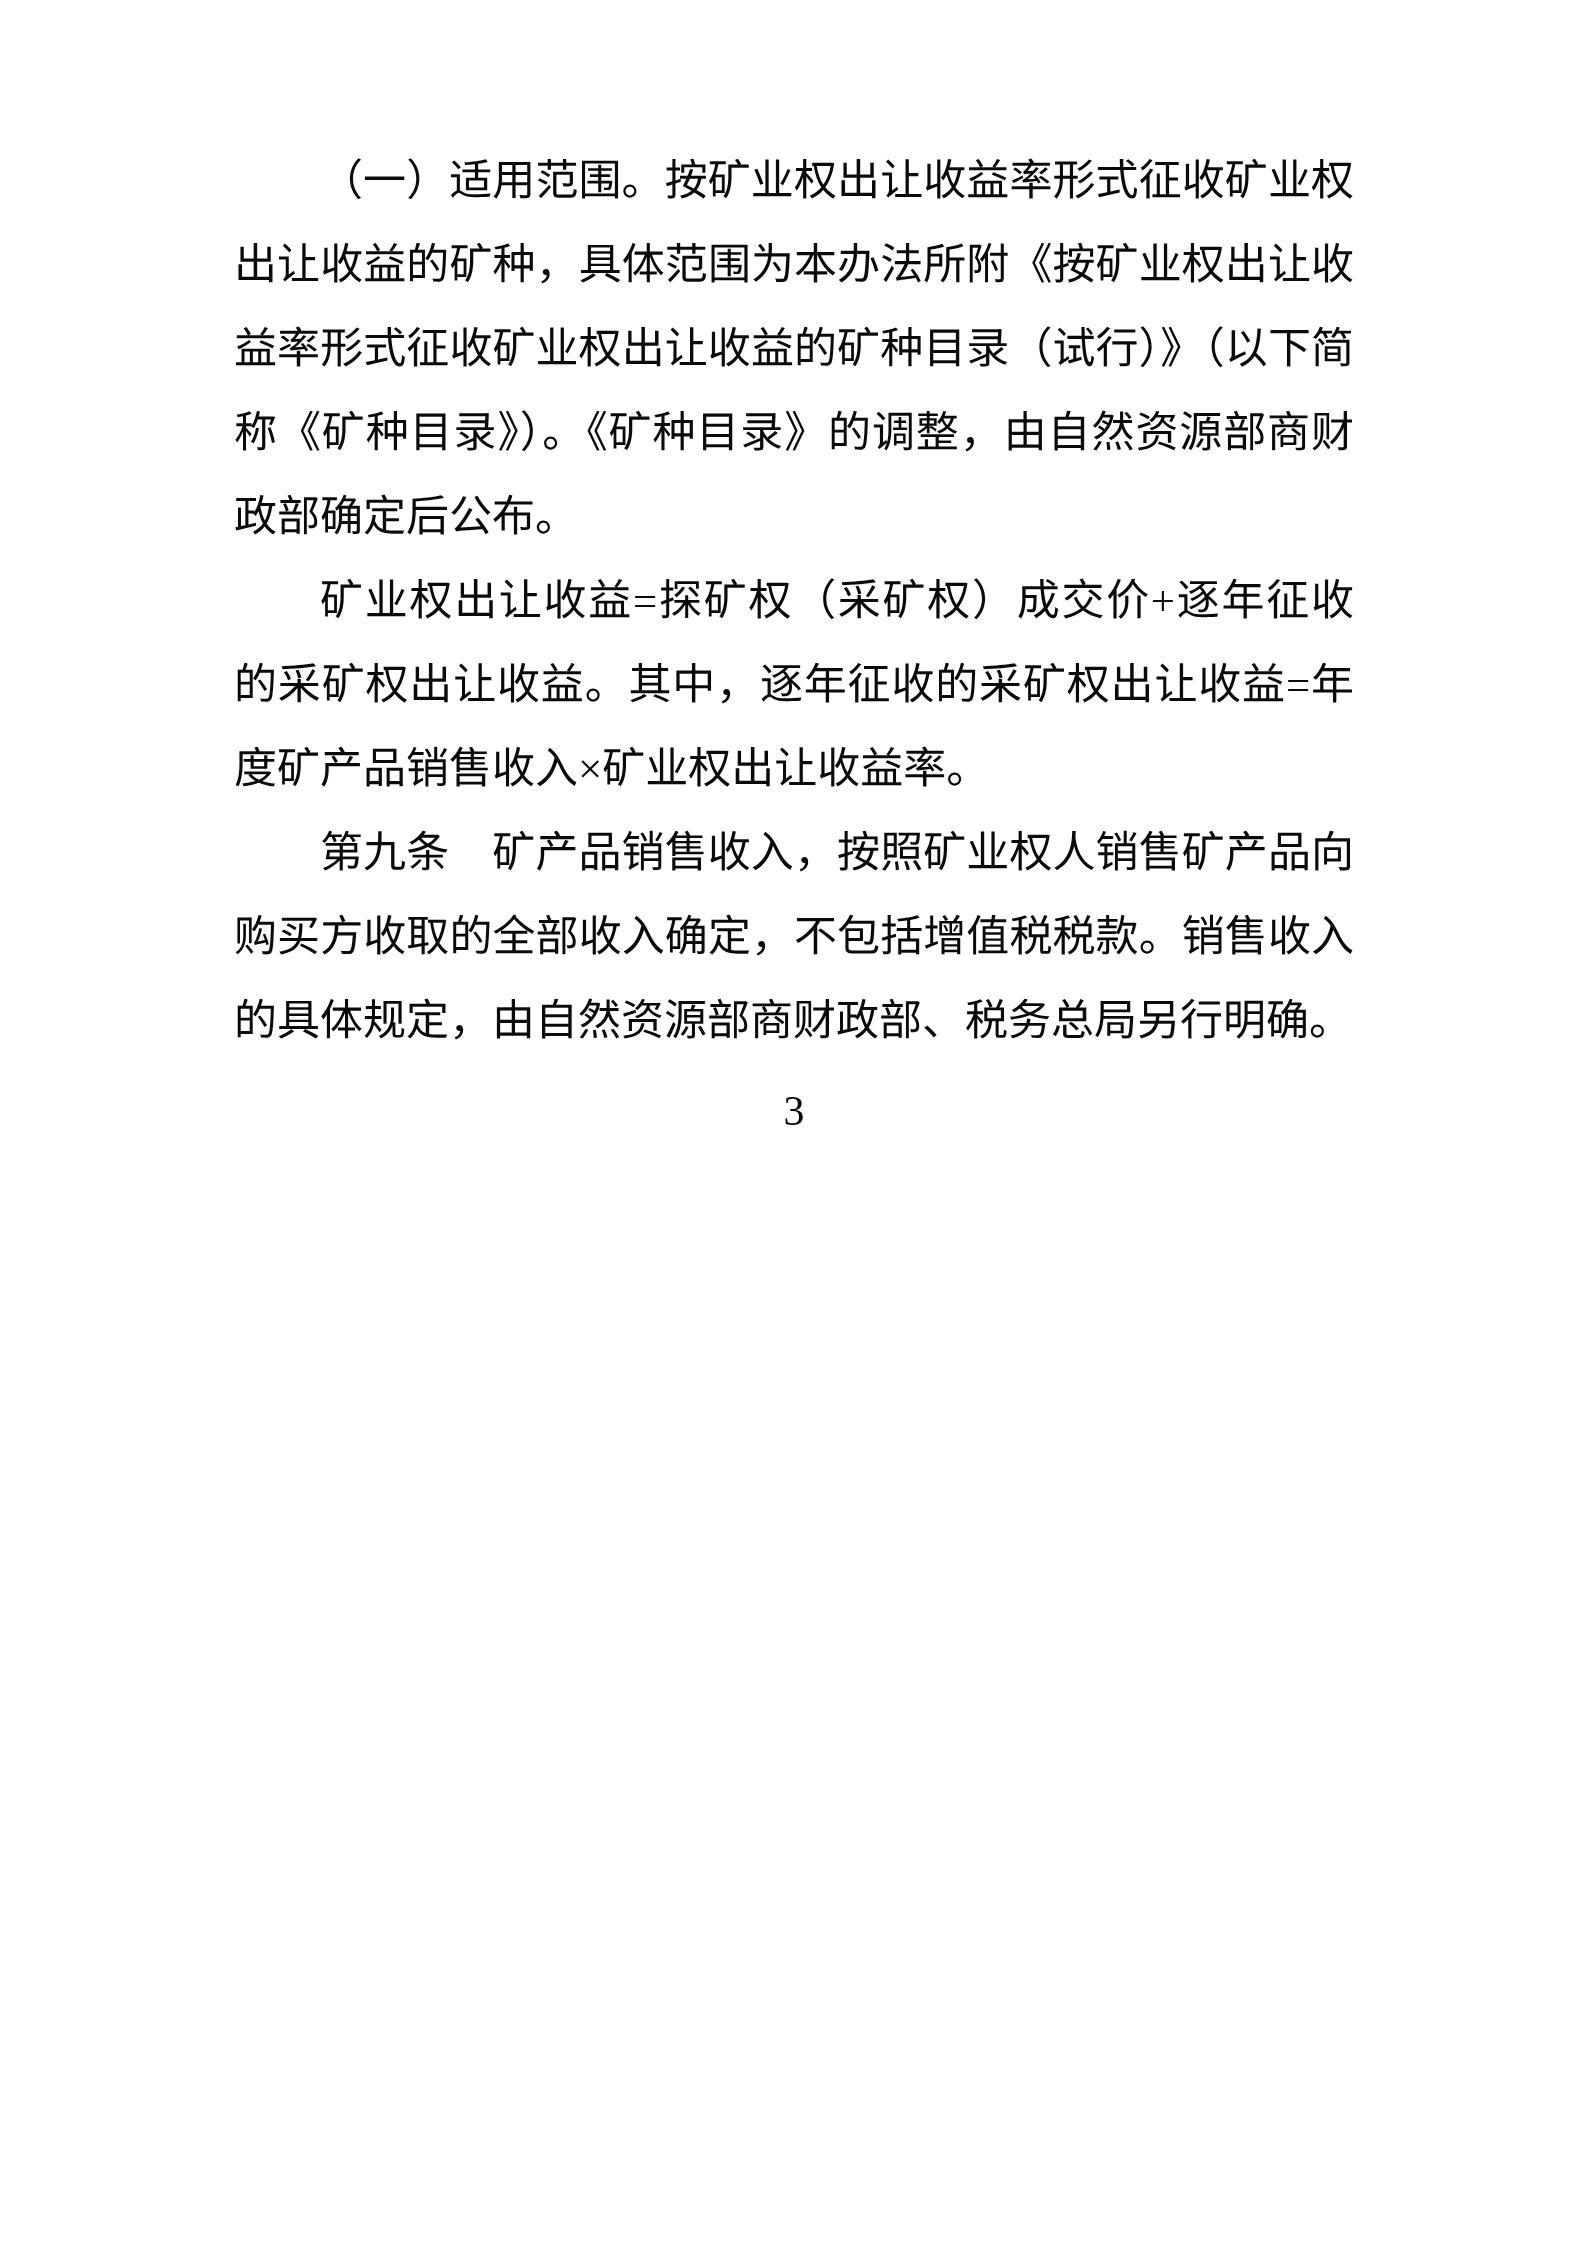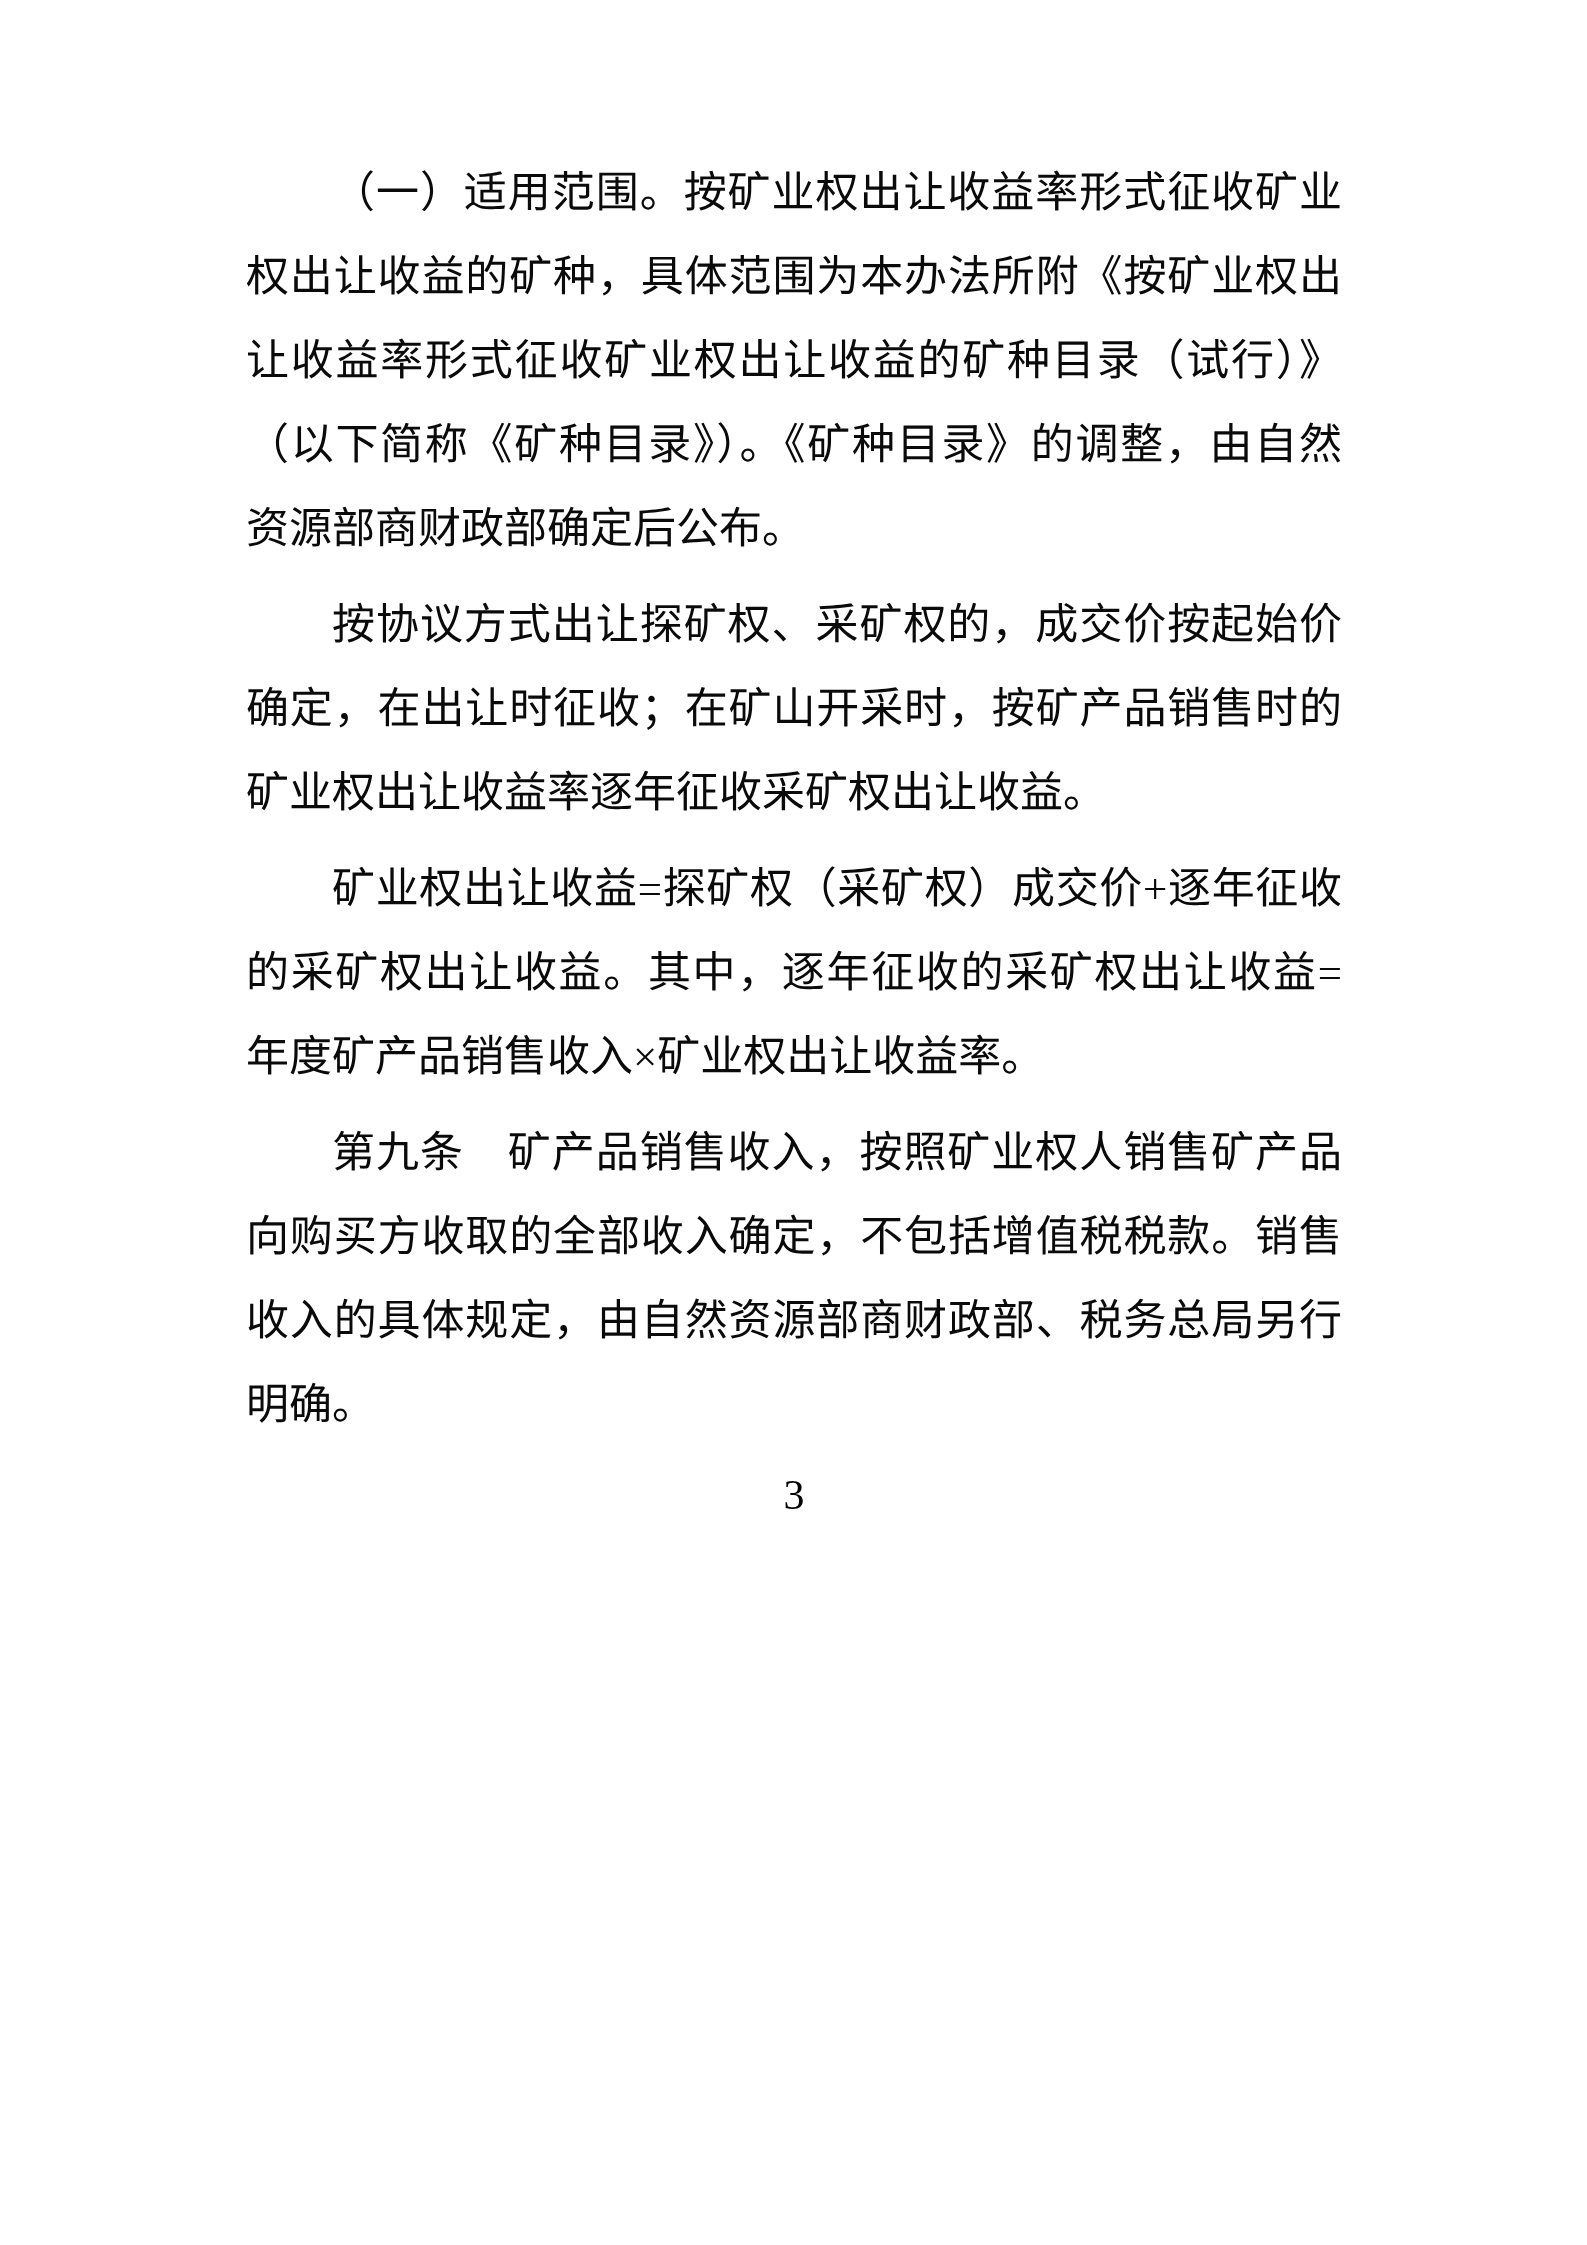--- a/index.html
+++ b/index.html
@@ -16,21 +16,21 @@
     color: #0a0a0a;
     font-family: "Liberation Serif", "DejaVu Serif", serif;
     box-sizing: border-box;
     padding: 139px 233px 0 234px;
     overflow: hidden;
   }
   .text-block {
     width: 1120px;
   }
   .para {
-    margin: 12px;
+    margin: 0;
     font-size: 43px;
     line-height: 84px;
     text-align: justify;
     text-align-last: left;
     text-justify: inter-ideograph;
     text-indent: 2em;
     letter-spacing: 0;
     word-break: normal;
     line-break: strict;
     font-weight: 400;
@@ -49,20 +49,19 @@
     font-family: "Liberation Serif", "DejaVu Serif", serif;
     color: #000000;
   }
 </style>
 </head>
 <body>
 
 <div class="page">
   <main class="text-block" id="paragraphs">
       <p class="para"><span>（一）适用范围。按矿业权出让收益率形式征收矿业权出让收益的矿种，具体范围为本办法所附《按矿业权出让收益率形式征收矿业权出让收益的矿种目录（试行）》（以下简称《矿种目录》）。《矿种目录》的调整，由自然资源部商财政部确定后公布。</span></p>
-      <p class="para"><span>按协议方式出让探矿权、采矿权的，成交价按起始价确定，在出让时征收；在矿山开采时，按矿产品销售时的矿业权出让收益率逐年征收采矿权出让收益。</span></p>
       <p class="para"><span>矿业权出让收益=探矿权（采矿权）成交价+逐年征收的采矿权出让收益。其中，逐年征收的采矿权出让收益=年度矿产品销售收入×矿业权出让收益率。</span></p>
       <p class="para"><span class="article-no">第九条</span><span>　矿产品销售收入，按照矿业权人销售矿产品向购买方收取的全部收入确定，不包括增值税税款。销售收入的具体规定，由自然资源部商财政部、税务总局另行明确。</span></p>
     </main>
   <footer class="page-footer">
     <span class="page-number">3</span>
   </footer>
 </div>
 
 </body></html>

